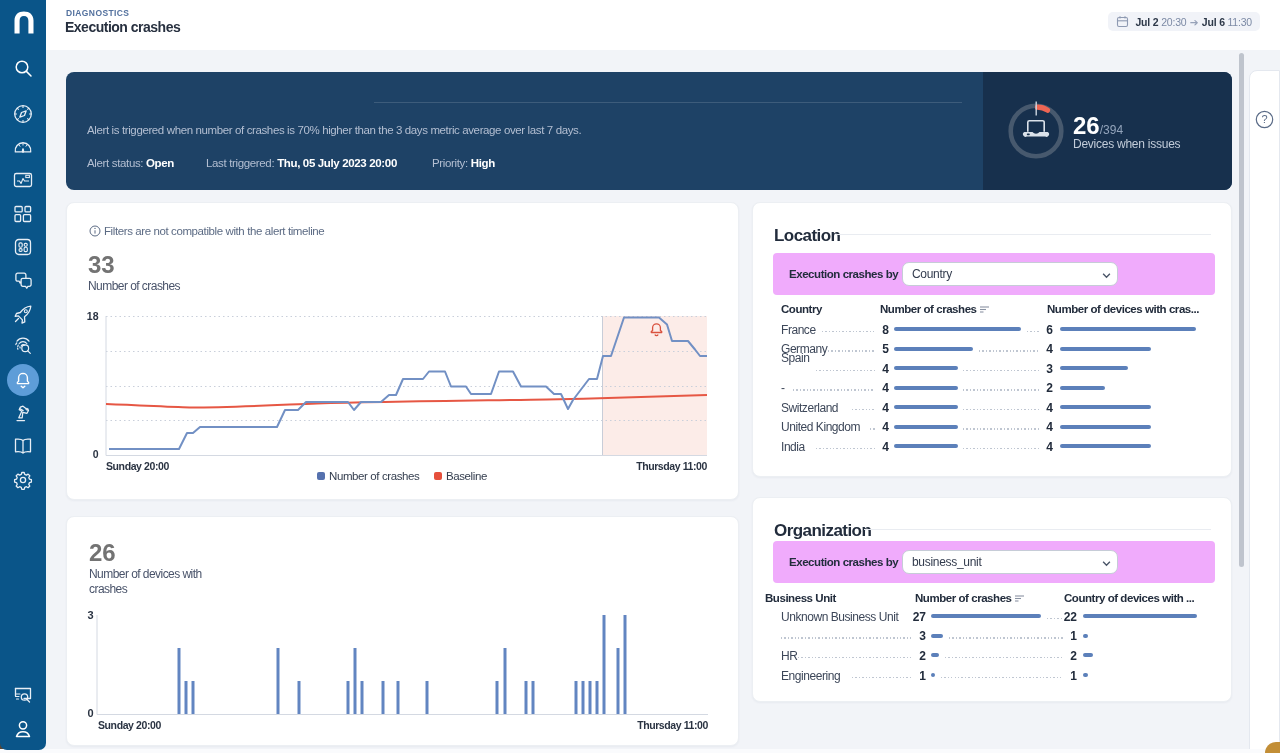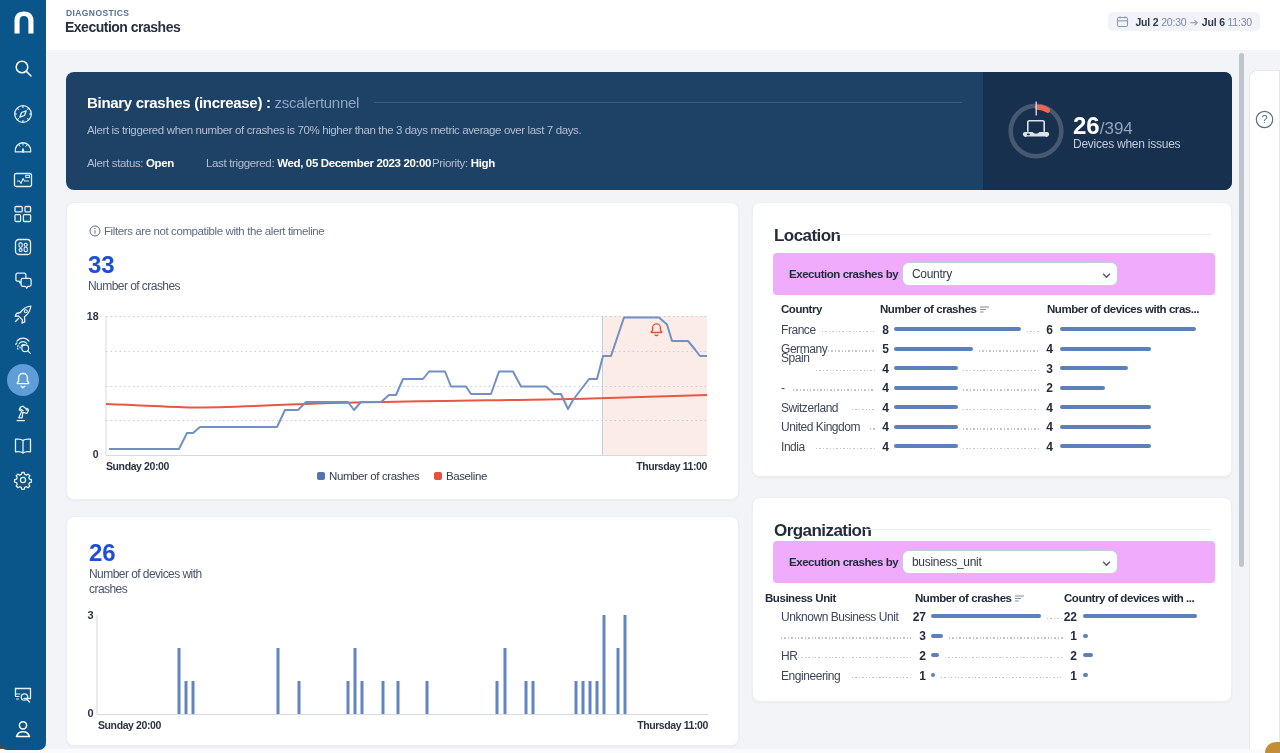--- a/index.html
+++ b/index.html
@@ -21,21 +21,21 @@
   
   #banner { position:absolute; left:66px; top:72px; width:1166px; height:118px; background:#1e4266; border-radius:8px; z-index:2; }
   #banner-right { position:absolute; right:0; top:0; width:249px; height:118px; background:#17304d; border-radius:0 8px 8px 0; }
   .b-divider { position:absolute; left:308px; top:101px; width:588px; height:1px; background:rgba(255,255,255,0.14); }
   
   .card { position:absolute; background:#fff; border-radius:8px; border:1px solid #eceff3; box-shadow:0 1px 2px rgba(40,60,90,0.05); }
   #card1 { left:66px; top:202px; width:673px; height:298px; }
   #card2 { left:66px; top:516px; width:673px; height:230px; }
   #card3 { left:752px; top:202px; width:480px; height:275px; }
   #card4 { left:752px; top:497px; width:480px; height:205px; }
-  .big-num { font-size:24px; font-weight:bold; color:#1d4ed8; }
+  .big-num { font-size:24px; font-weight:bold; color:#737373; }
   .sub-label { font-size:12px; color:#49536a; letter-spacing:-0.55px; }
   
   .sec-title { position:absolute; left:21px; top:23px; font-size:17px; letter-spacing:-0.55px; font-weight:bold; color:#222c3c; }
   .sec-line { position:absolute; top:31px; height:1px; background:#e9ecf1; }
   .filter-bar { position:absolute; left:20px; width:442px; height:42px; background:#f0abfc; border-radius:4px; }
   .filter-label { position:absolute; left:16px; top:15px; font-size:11.5px; letter-spacing:-0.45px; font-weight:bold; color:#222c3c; }
   .dropdown { position:absolute; left:129px; top:9px; width:216px; height:24px; background:#fff; border:1px solid #c6ccd7; border-radius:7px; font-size:12px; letter-spacing:-0.3px; color:#333c4e; line-height:22px; padding-left:9px; }
   .chev { position:absolute; right:6px; top:8px; width:9px; height:9px; }
   .th { position:absolute; font-size:11.5px; letter-spacing:-0.45px; font-weight:bold; color:#222c3c; white-space:nowrap; }
   .row-label { position:absolute; font-size:12px; letter-spacing:-0.45px; color:#3d4759; white-space:nowrap; }
@@ -64,40 +64,39 @@
             <line x1="4" y1="1.2" x2="4" y2="3.6"></line>
             <line x1="9" y1="1.2" x2="9" y2="3.6"></line>
           </g>
         </svg>
       <span style="font-size:10.5px; letter-spacing:-0.2px; white-space:nowrap;"><b>Jul 2</b> <span>20:30</span>  <span style="color:#97a2b8">➔</span>  <b>Jul 6</b> <span>11:30</span></span>
     </div>
   </div>
 
   <div id="banner">
     <div id="banner-right"></div>
-    <div style="position:absolute; left:21px; top:22px; font-size:15px; font-weight:bold; color:#fff; letter-spacing:-0.3px;">Binary crashes (increase) : <span style="color:#8fa5c4; font-weight:normal">zscalertunnel</span></div>
     <div class="b-divider" style="top:30px;"></div>
     <div style="position:absolute; left:21px; top:52px; font-size:11.5px; color:#b4bfd2; letter-spacing:-0.38px;">Alert is triggered when number of crashes is 70% higher than the 3 days metric average over last 7 days.</div>
     <div style="position:absolute; left:21px; top:85px; font-size:11.5px; color:#b4bfd2; letter-spacing:-0.35px;">
       <span style="position:absolute; left:0; top:0; white-space:nowrap;">Alert status: <b style="color:#fff">Open</b></span>
-      <span style="position:absolute; left:119px; top:0; white-space:nowrap;">Last triggered: <b style="color:#fff">Wed, 05 December 2023 20:00</b></span>
+      <span style="position:absolute; left:119px; top:0; white-space:nowrap;">Last triggered: <b style="color:#fff">Thu, 05 July 2023 20:00</b></span>
       <span style="position:absolute; left:345px; top:0; white-space:nowrap;">Priority: <b style="color:#fff">High</b></span>
     </div>
 
     <svg style="position:absolute; left:941px; top:26px;" width="58" height="63" viewBox="0 0 58 63">
       <circle cx="29" cy="33" r="25.3" fill="none" stroke="#47596e" stroke-width="4.6"></circle>
       <path d="M 30.5 9.2 C 34.5 9.2 37.5 10.2 40.5 12.2" fill="none" stroke="#ef6553" stroke-width="5.2" stroke-linecap="round"></path>
       <line x1="29.2" y1="3.5" x2="29.2" y2="17.5" stroke="#cdd6e0" stroke-width="1.4"></line>
       <g fill="none" stroke="#dbe2ea" stroke-width="1.6" stroke-linejoin="round">
         <path d="M20.8 33.8 v-9.5 a1.6 1.6 0 0 1 1.6 -1.6 h13.2 a1.6 1.6 0 0 1 1.6 1.6 v9.5"></path>
         <path d="M17.3 34 h8.2 q1.3 1.8 3.5 1.8 t3.5 -1.8 h8.2 a2.6 2.6 0 0 1 -2.6 4.6 h-18.2 a2.6 2.6 0 0 1 -2.6 -4.6 z" fill="#dbe2ea" stroke="none"></path>
         <rect x="19.8" y="35.6" width="3" height="1.6" rx="0.8" fill="#17304d" stroke="none"></rect>
       </g>
     </svg>
-    <div style="position:absolute; left:1007px; top:40px; color:#fff; font-size:24px; font-weight:bold;">26<span style="font-size:17px; font-weight:normal; color:#93a4bb">/394</span></div>
+    <div style="position:absolute; left:1007px; top:40px; color:#fff; font-size:24px; font-weight:bold;">26<span style="font-size:12px; font-weight:normal; color:#93a4bb">/394</span></div>
     <div style="position:absolute; left:1007px; top:65px; color:#c2ccd9; font-size:12px; letter-spacing:-0.25px;">Devices when issues</div>
   </div>
 
   <div class="card" id="card1">
     <svg style="position:absolute; left:22px; top:22px;" width="12" height="12" viewBox="0 0 12 12">
         <circle cx="6" cy="6" r="5" fill="none" stroke="#5c6b84" stroke-width="1"></circle>
         <line x1="6" y1="5.3" x2="6" y2="8.6" stroke="#5c6b84" stroke-width="1"></line>
         <circle cx="6" cy="3.4" r="0.7" fill="#5c6b84"></circle>
       </svg>
     <div style="position:absolute; left:37px; top:22px; font-size:11.5px; color:#5c6b84; letter-spacing:-0.4px;">Filters are not compatible with the alert timeline</div>

